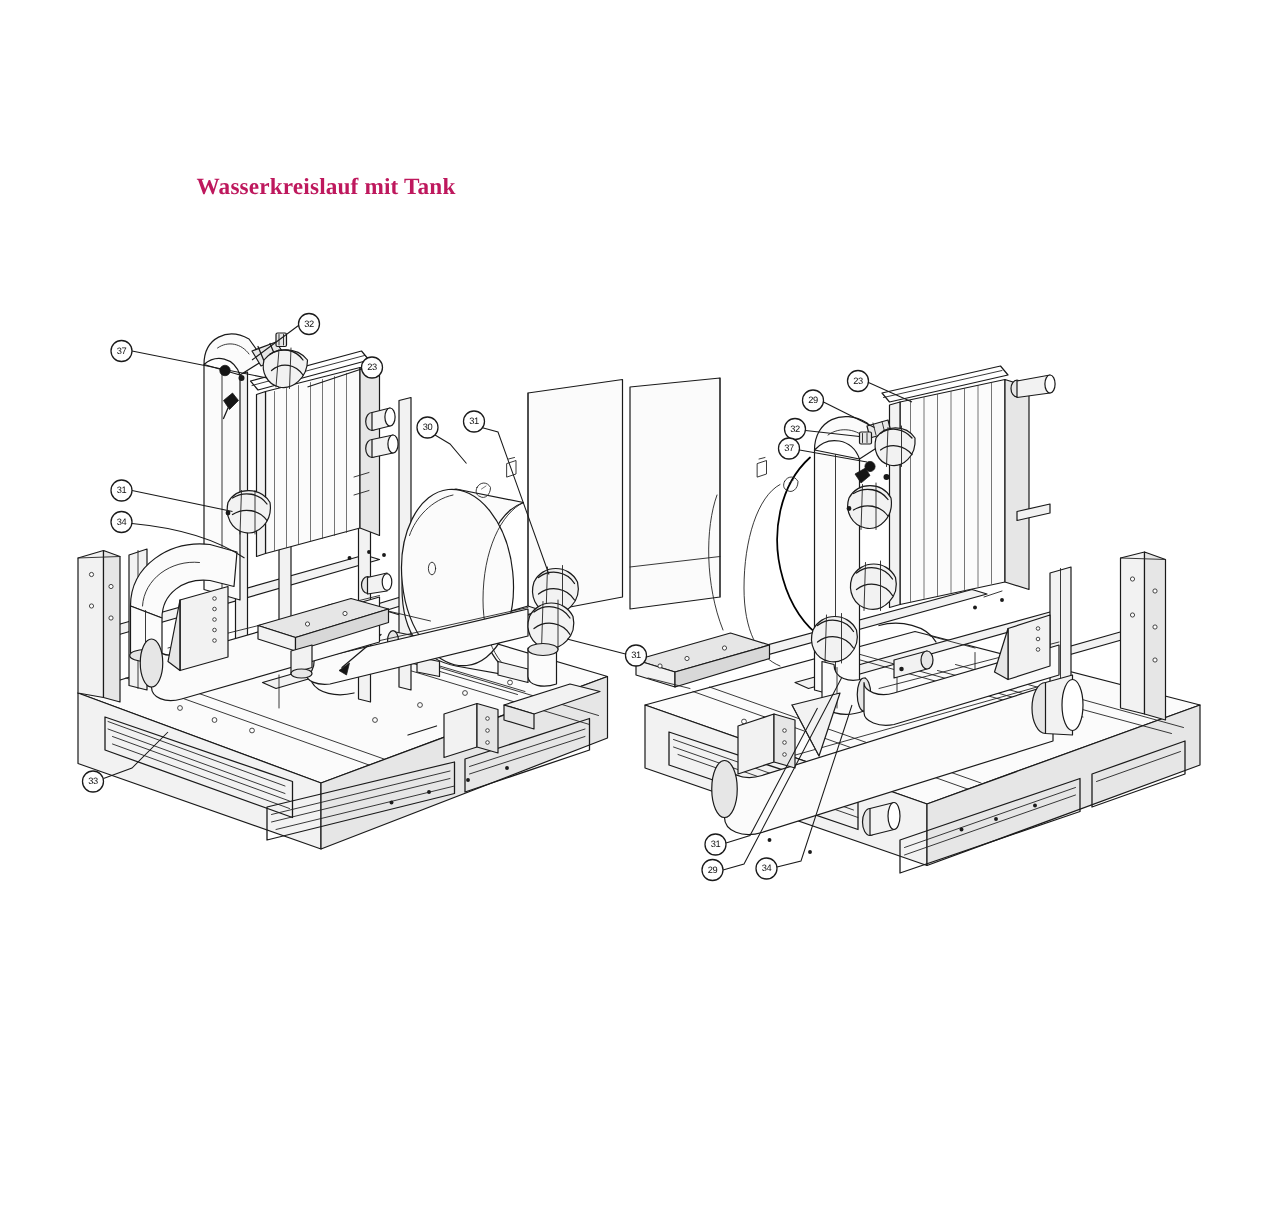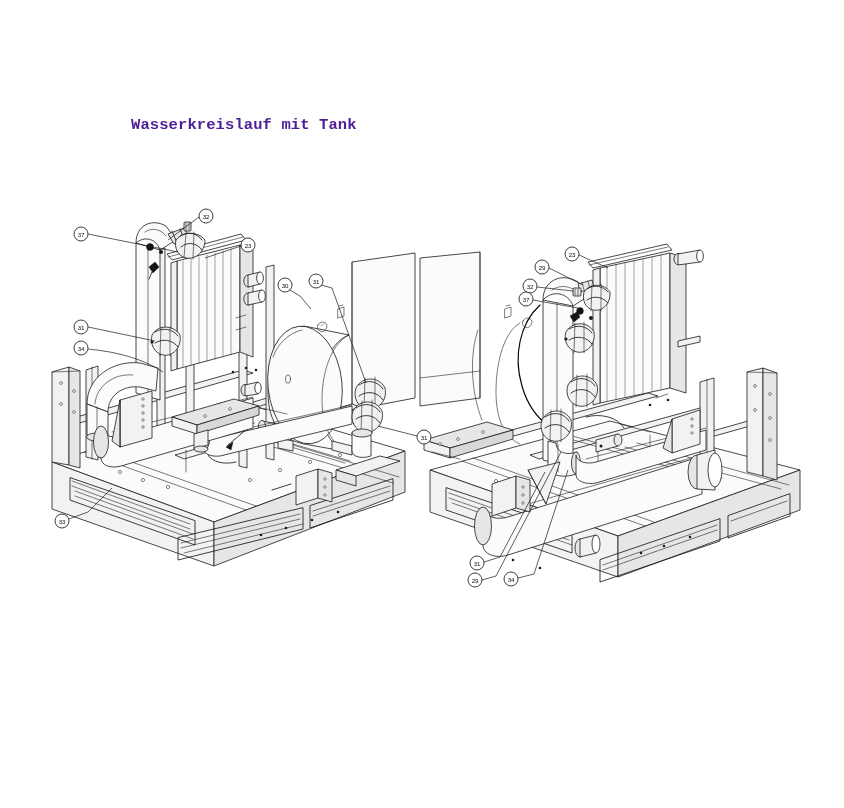--- a/index.html
+++ b/index.html
@@ -22,22 +22,22 @@
     background: #ffffff;
   }
   #diagram-title {
     position: absolute;
     left: 131px;
     top: 116px;
     font-size: 15.5px;
     font-weight: bold;
     letter-spacing: 0.1px;
     white-space: nowrap;
-    color: #4c1d95;
-    font-family: Liberation Mono, monospace;
+    color: #be185d;
+    font-family: Liberation Serif, serif;
     text-align: center;
   }
   #drawing-canvas {
     position: absolute;
     left: 0;
     top: 0;
   }
   .ln { stroke: #1a1a1a; fill: none; stroke-width: 0.85; stroke-linecap: round; stroke-linejoin: round; }
   .ln-thin { stroke: #222222; fill: none; stroke-width: 0.6; stroke-linecap: round; stroke-linejoin: round; }
   .ln-hair { stroke: #333333; fill: none; stroke-width: 0.45; stroke-linecap: round; }

